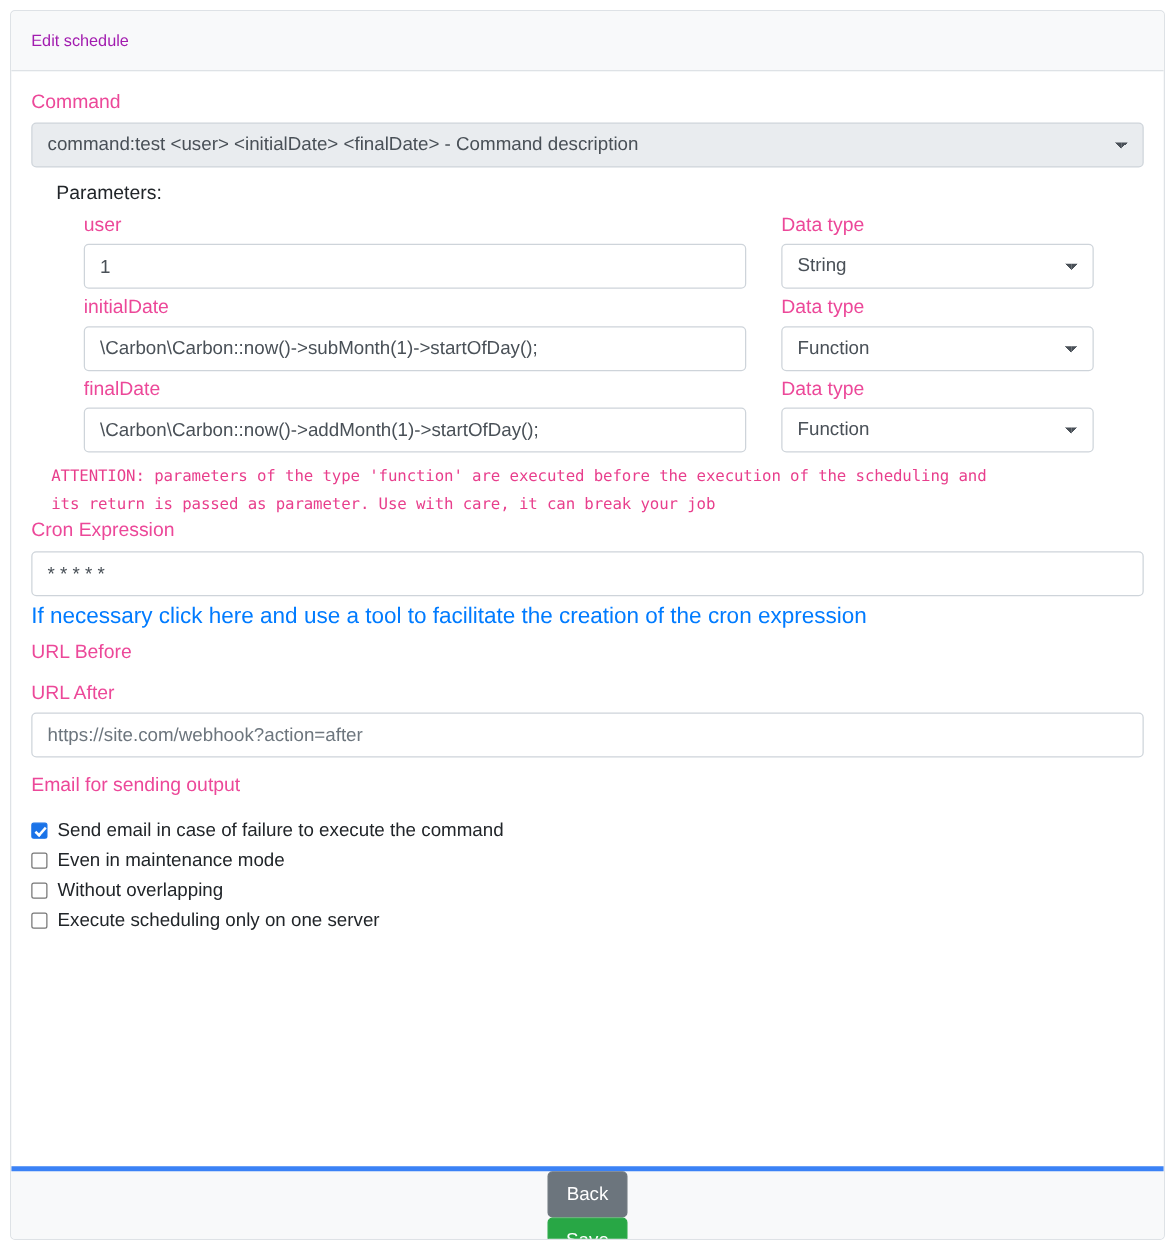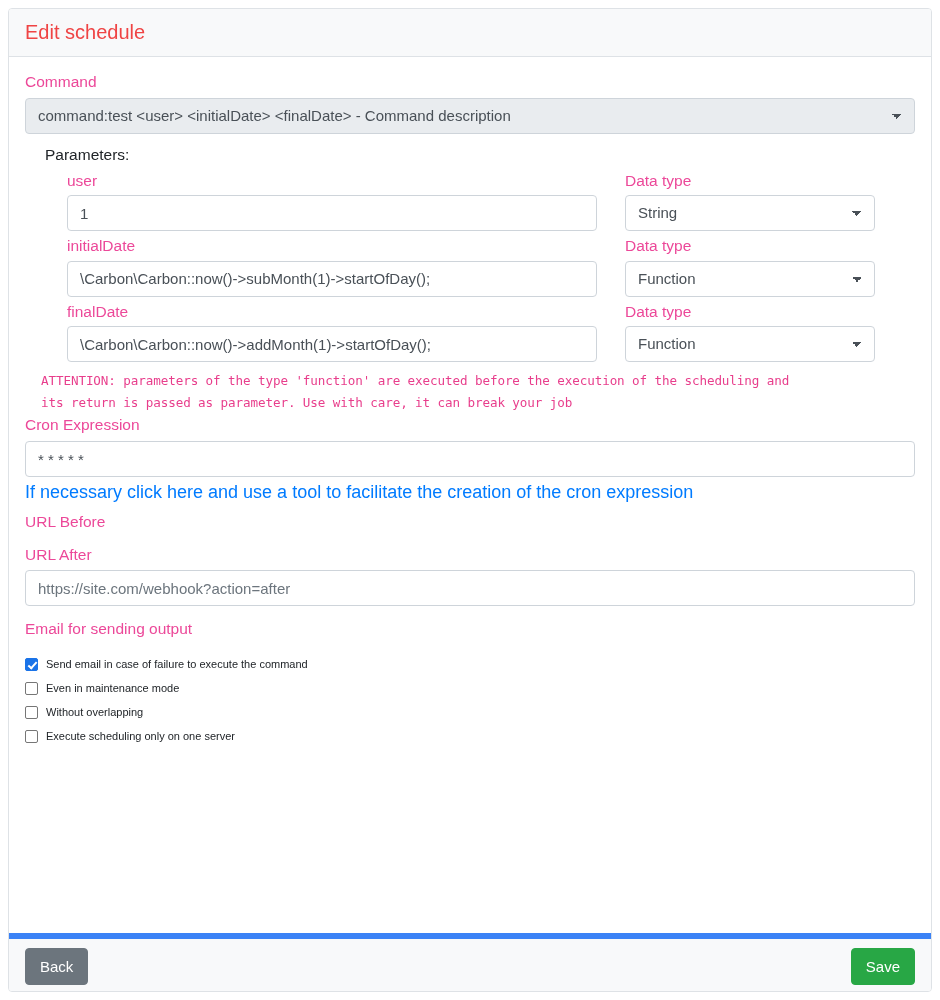--- a/index.html
+++ b/index.html
@@ -25,39 +25,40 @@
 
   .card-header {
     height: 48px;
     background: #f8f9fa;
     border-bottom: 1px solid #dee2e6;
     display: flex;
     align-items: center;
     padding: 0 16px;
   }
   .card-header .title {
-    font-size: 20px;
-    color: #ef4444;
+    font-size: 13px;
+    color: #a21caf;
     font-weight: 400;
   }
 
   .card-body {
     padding: 16px;
     height: 876px;
     position: relative;
   }
 
   .card-footer {
     height: 60px;
     background: #f8f9fa;
-    border-top: 6px solid #3b82f6;
+    border-top: 4px solid #3b82f6;
     display: flex;
     align-items: center;
     justify-content: space-between;
     padding: 0 16px;
+    flex-direction: column;
   }
 
   .form-label {
     display: block;
     font-size: 15.5px;
     color: #ec4899;
     margin: 0 0 6px 0;
     line-height: 1.2;
   }
 
@@ -162,21 +163,21 @@
   .check-box.checked::after {
     content: "";
     position: absolute;
     left: 4px; top: 1px;
     width: 3px; height: 7px;
     border: solid #fff;
     border-width: 0 2px 2px 0;
     transform: rotate(42deg);
   }
   .check-label {
-    font-size: 11px;
+    font-size: 15px;
     color: #212529;
     line-height: 1;
     text-align: right;
   }
 
   .btn {
     border: 1px solid transparent;
     border-radius: 4px;
     font-size: 15px;
     font-family: "Liberation Sans", sans-serif;

